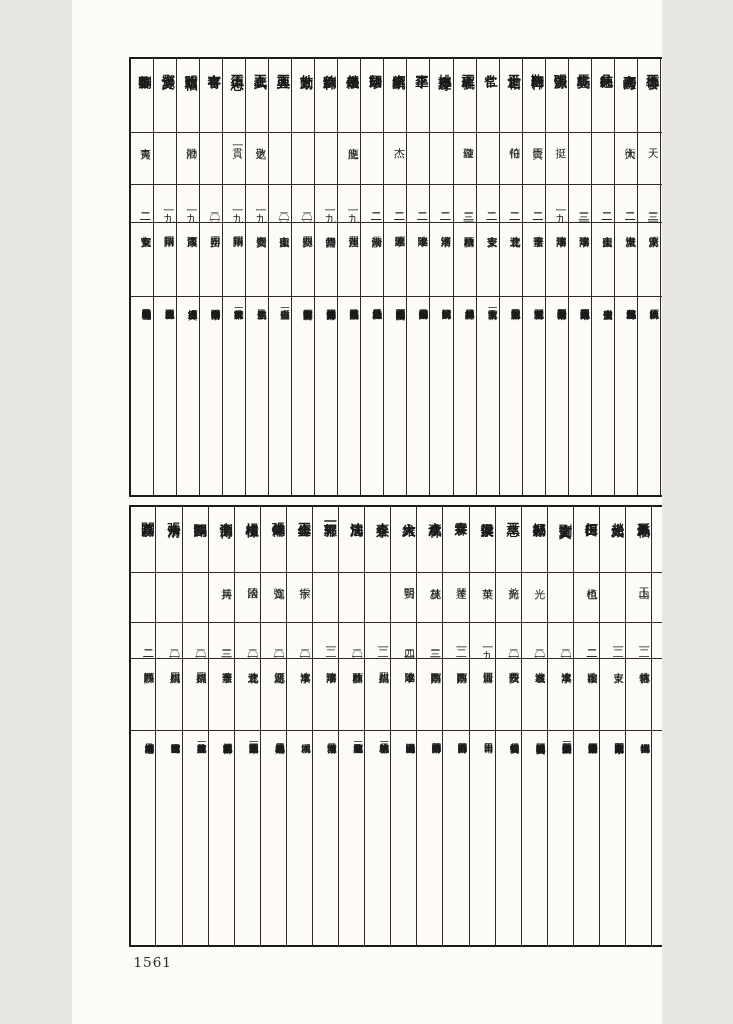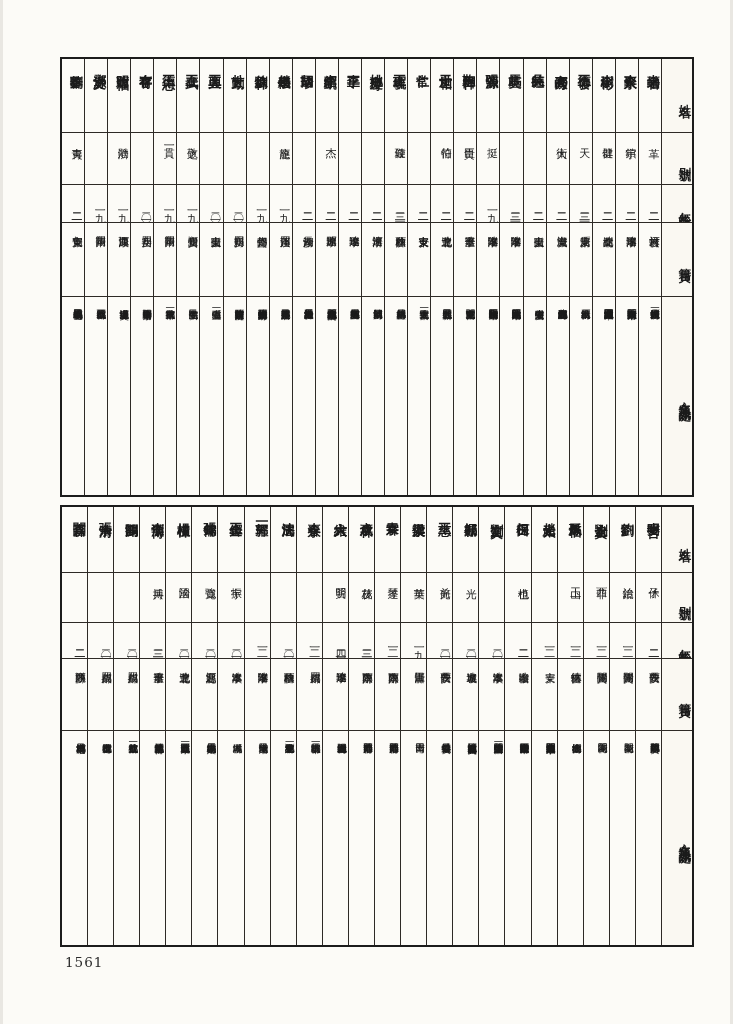--- a/index.html
+++ b/index.html
@@ -1,17 +1,17 @@
 <!DOCTYPE html>
 <html><head>
 <meta charset="utf-8">
 <style>
   html,body { margin:0; padding:0; background:#e9e7e2; }
   .page {
-    position:relative; width:727px; height:1024px; margin:0 auto;
+    position:relative; width:590px; height:1024px; margin:0 auto;
     background:#fcfbf7; overflow:hidden;
     font-family:"Liberation Serif","DejaVu Serif",serif; color:#1b1b1b;
   }
   .roster {
     position:absolute; left:57px; width:634px;
     display:flex; flex-direction:row-reverse;
     border:2px solid #1c1c1c; box-sizing:border-box; background:#fcfbf7;
   }
   #table-top    { top:57px;  height:440px; --h0:74px; --h1:52px; --h2:38px; --h3:74px; }
   #table-bottom { top:505px; height:442px; --h0:66px; --h1:50px; --h2:36px; --h3:72px; }

